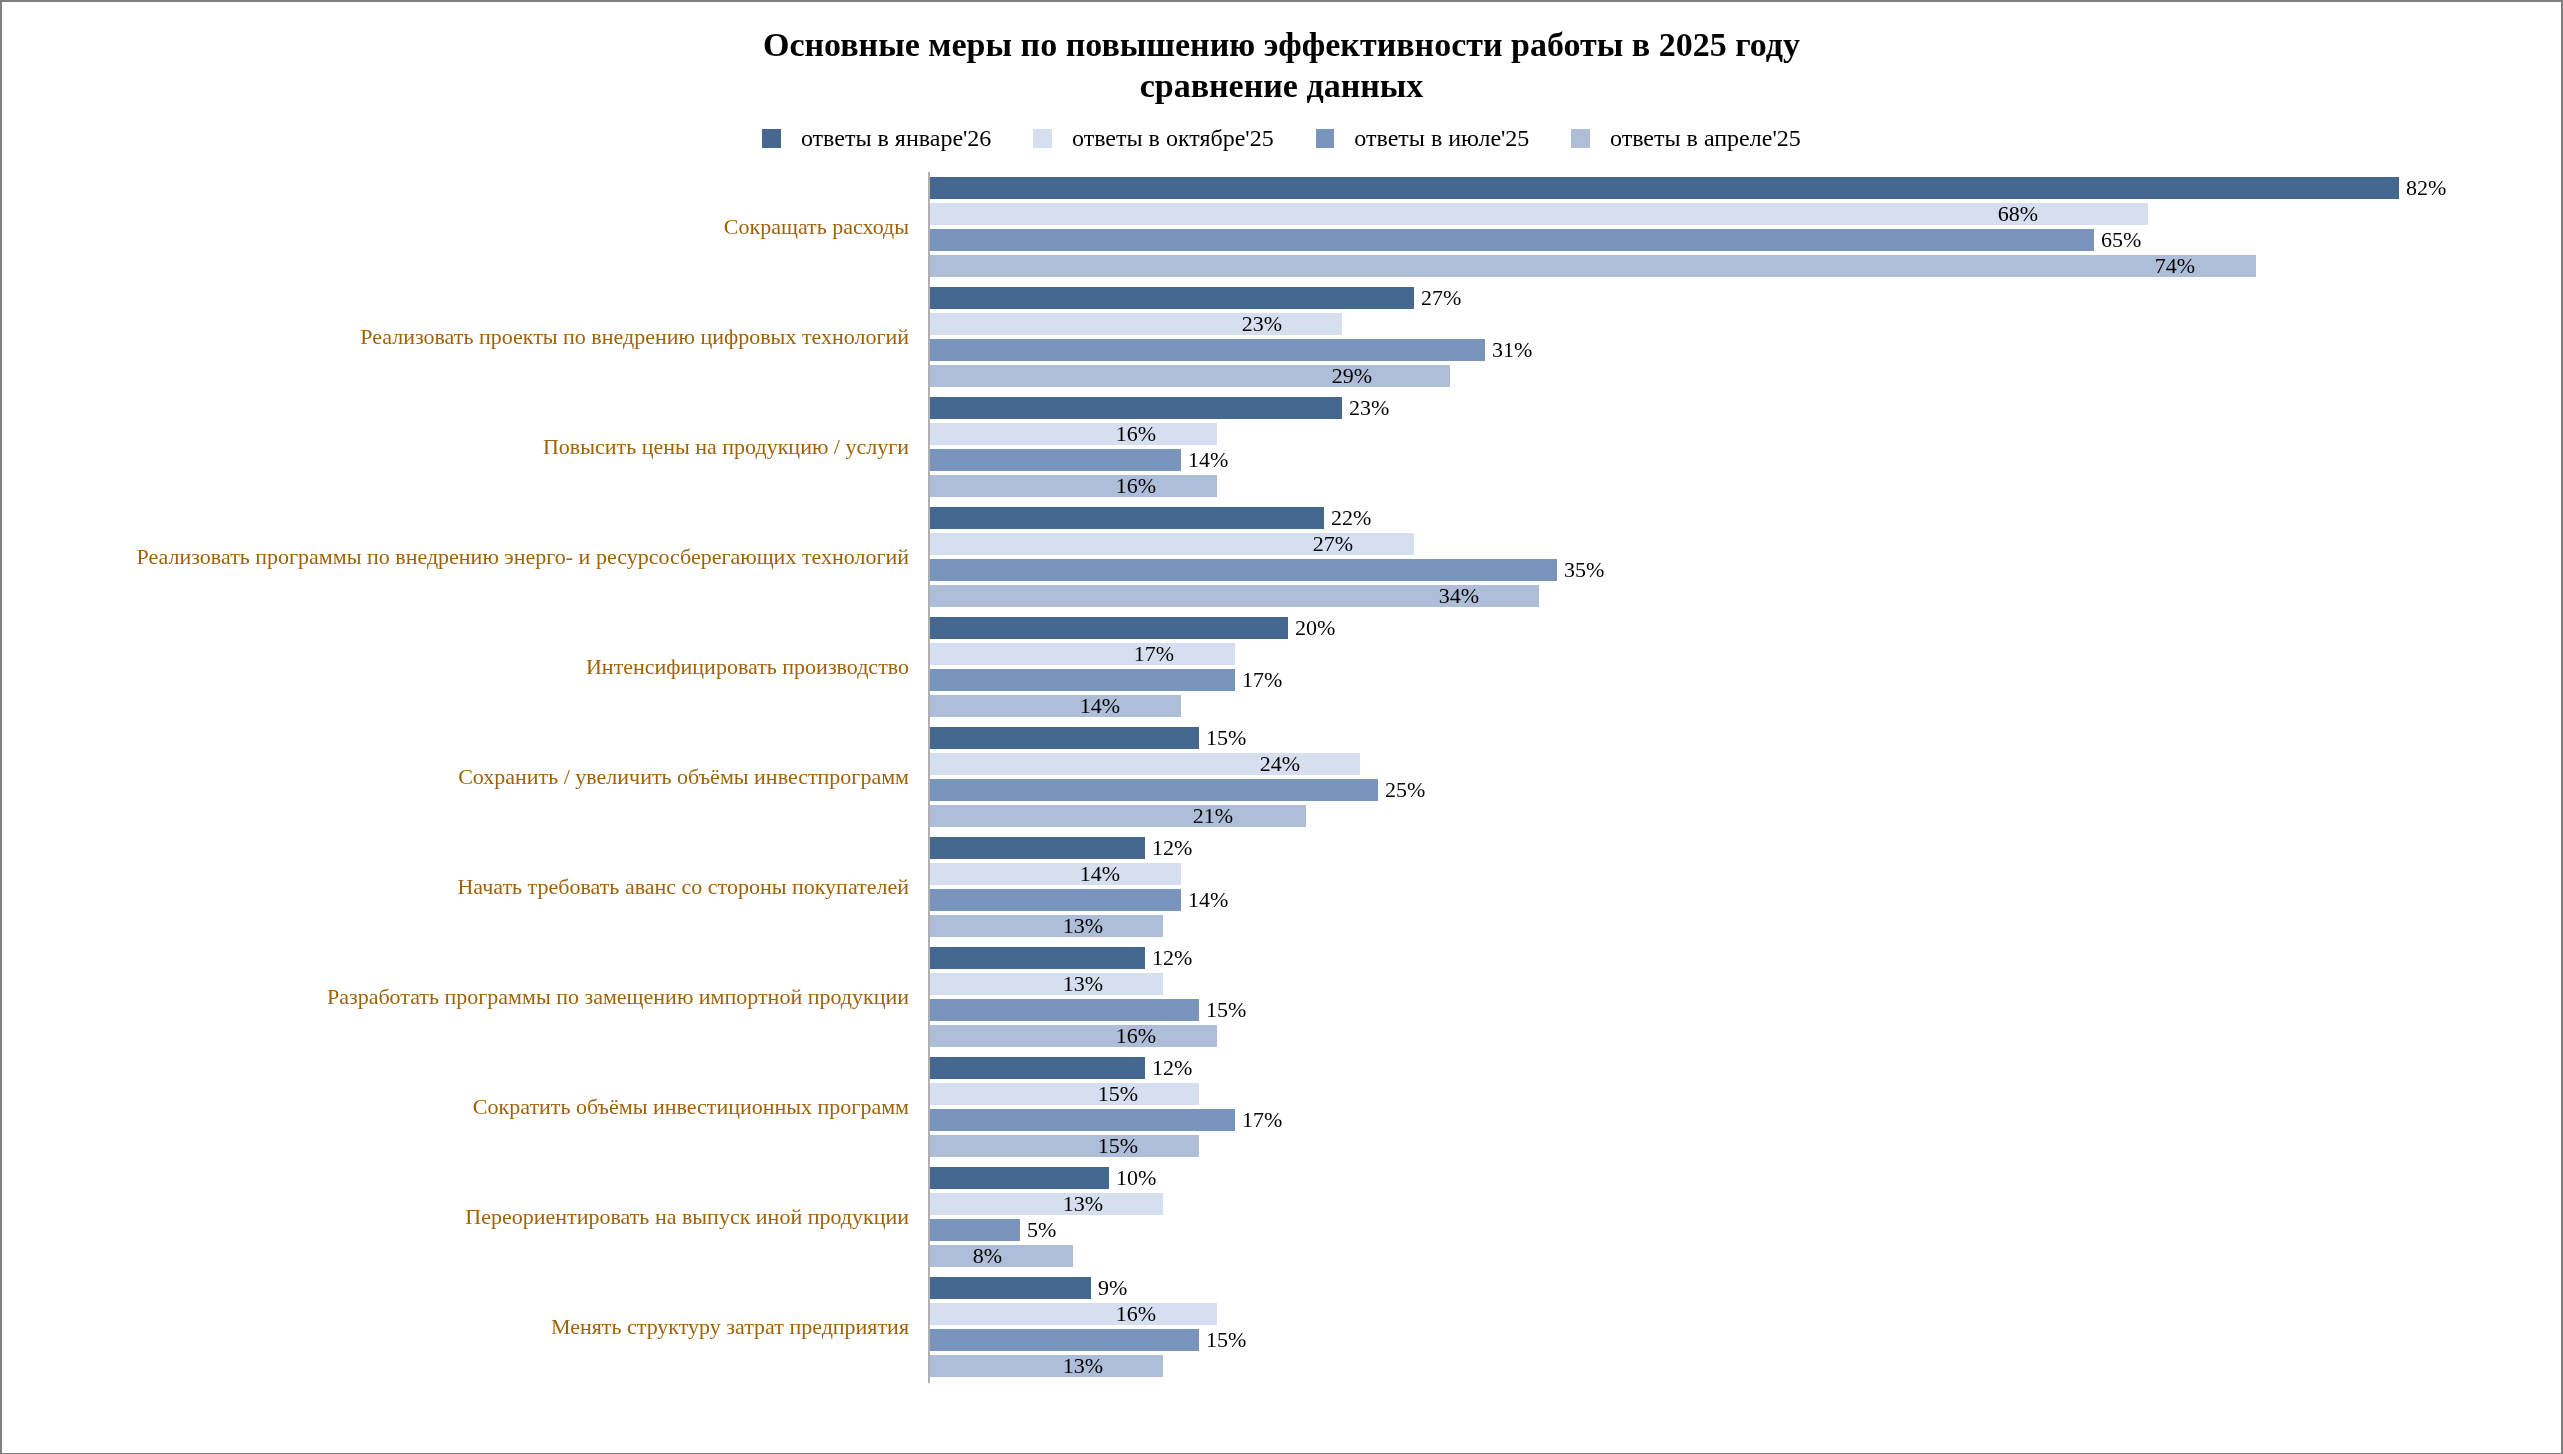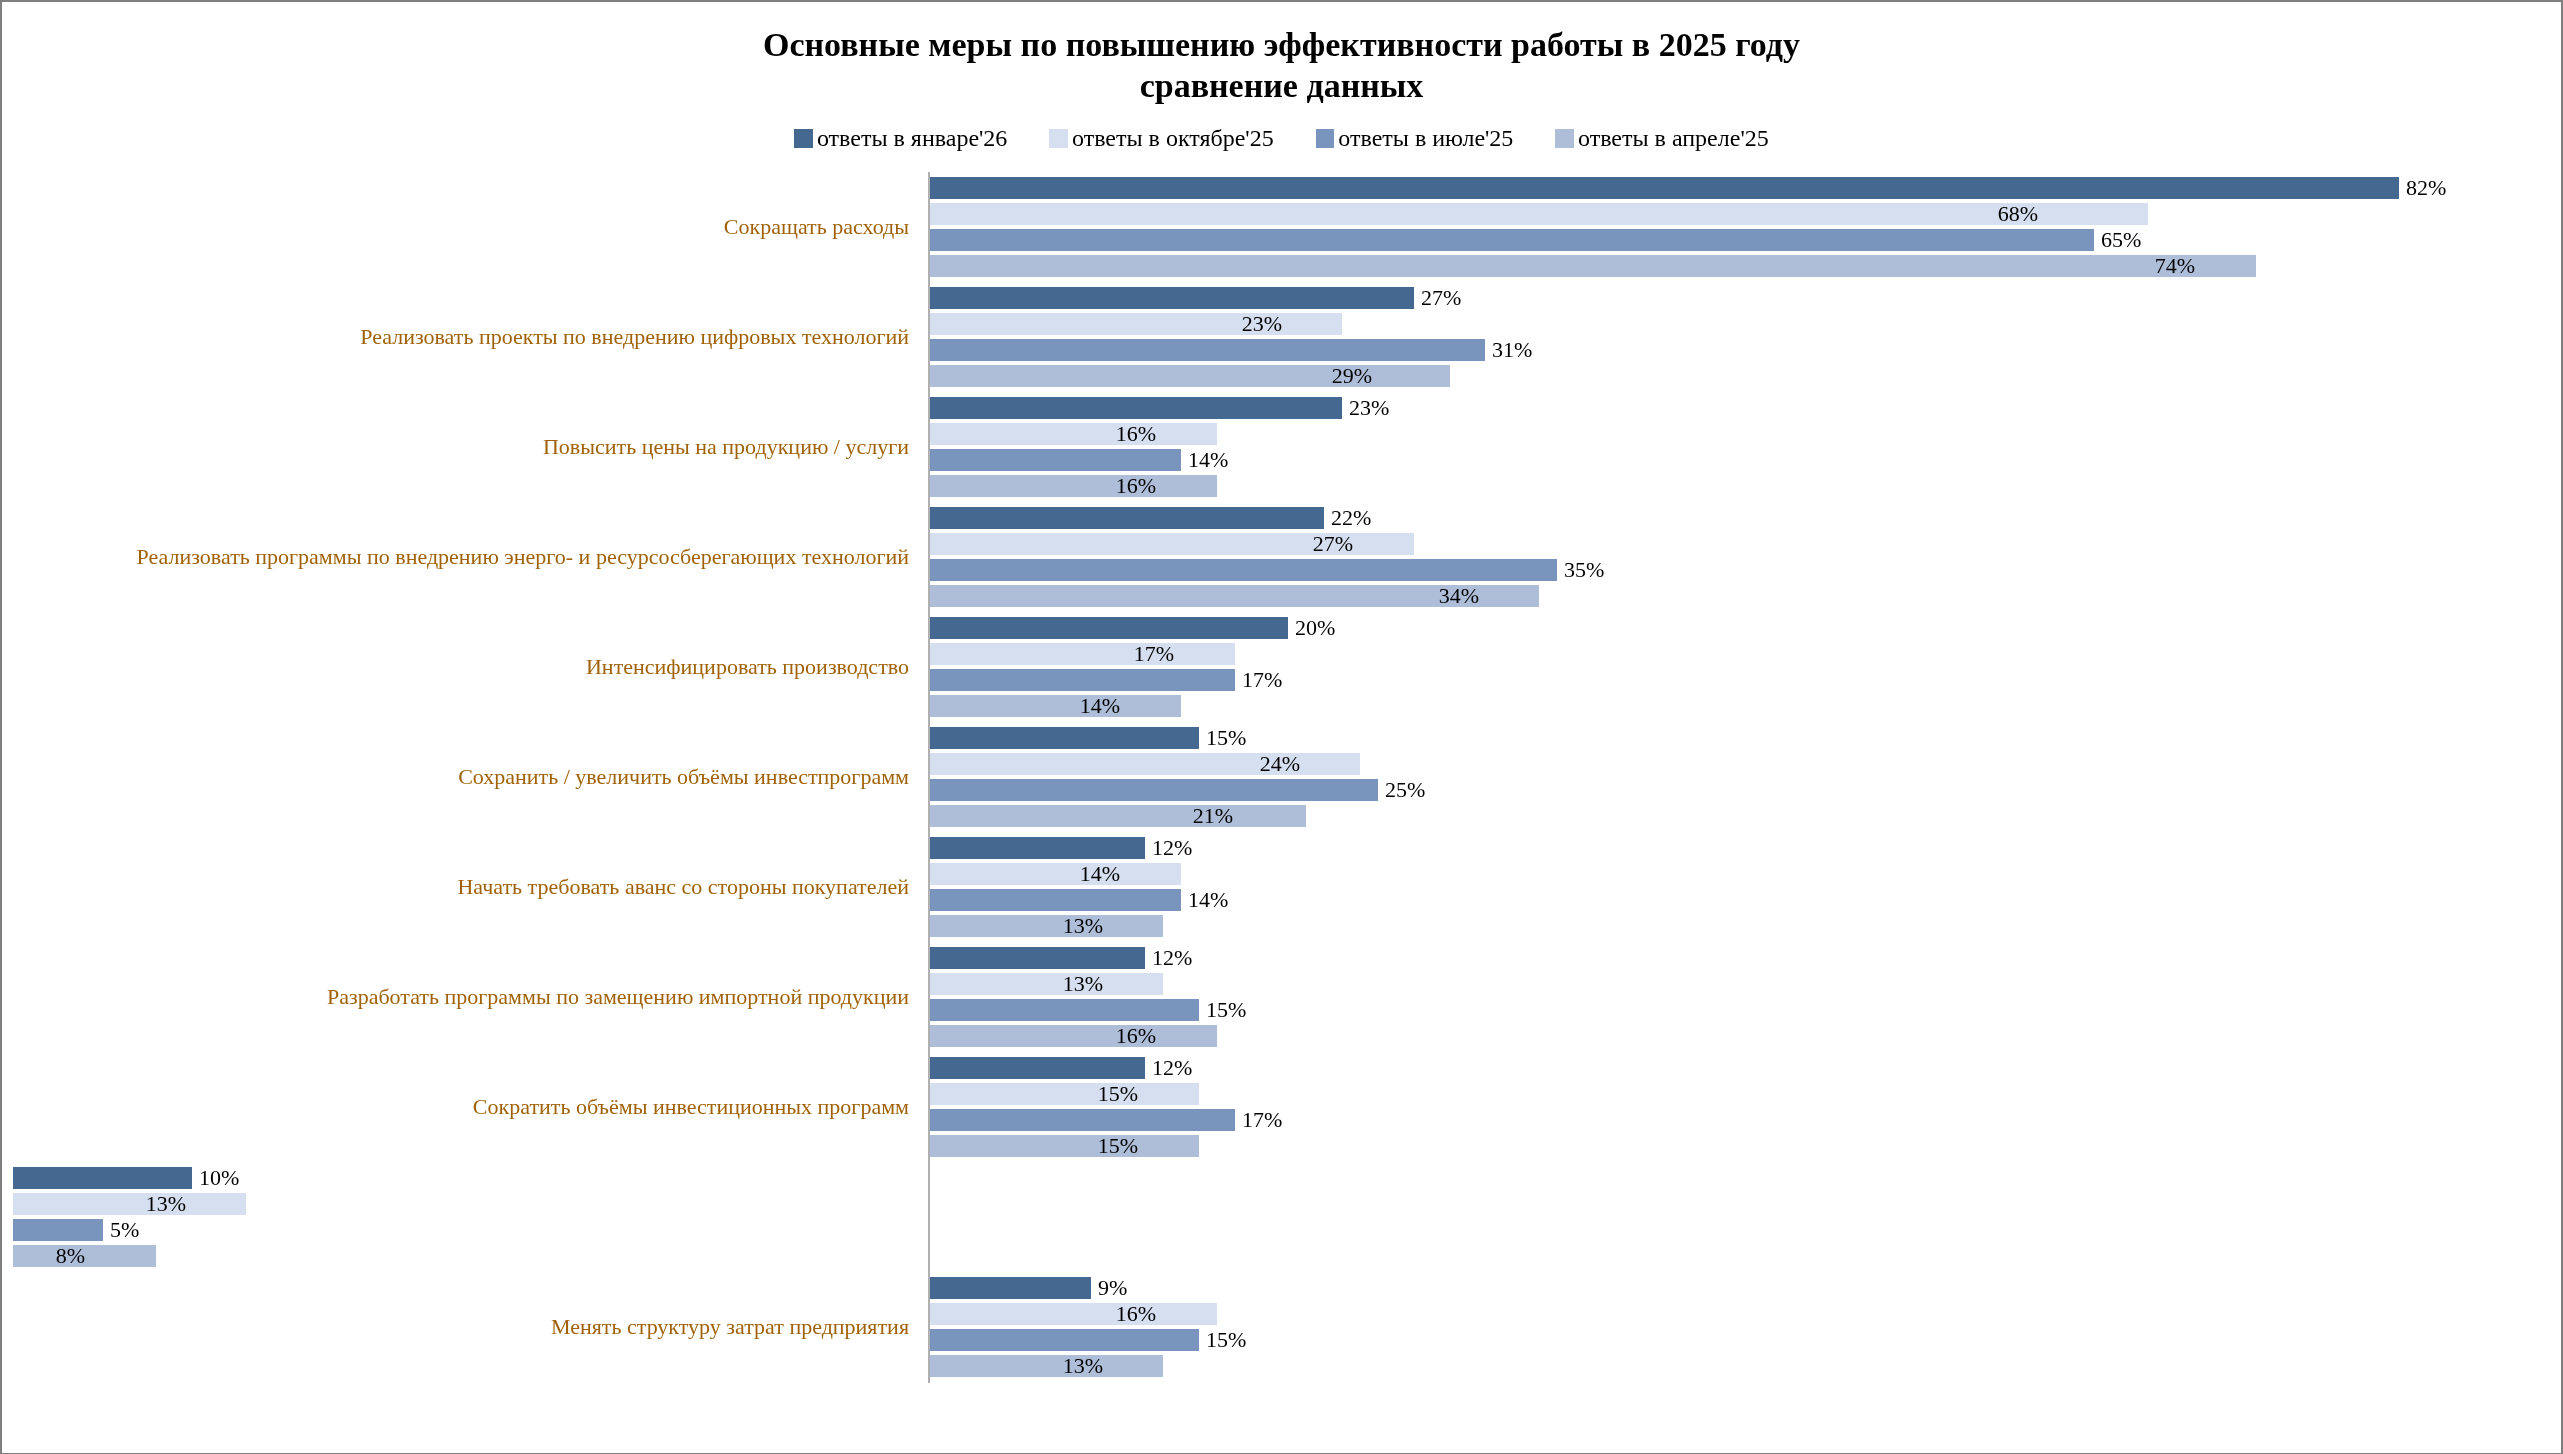--- a/index.html
+++ b/index.html
@@ -34,21 +34,21 @@
   .legend {
     display: flex;
     justify-content: center;
     align-items: center;
     gap: 42px;
     margin-top: 18.6px;
   }
   .legend-item {
     display: flex;
     align-items: center;
-    gap: 4px;
+    gap: 20px;
     font-size: 24px;
     color: #000000;
   }
   .legend-swatch {
     width: 18.6px;
     height: 18.6px;
     display: inline-block;
   }
   .plot-wrap {
     position: relative;
@@ -330,20 +330,21 @@
               <span class="bar" style="width: 305px; background: rgb(122, 149, 189);"></span>
               <span class="bar-val outside">17%</span>
             </div>
             <div class="bar-line">
               <span class="bar" style="width: 269px; background: rgb(174, 189, 216);"></span>
               <span class="bar-val inside" style="left: 168px;">15%</span>
             </div>
           </div>
         </div>
         <div class="cat-row">
+          <div class="cat-label">Переориентировать на выпуск иной продукции</div>
           <div class="bars">
             <div class="bar-line">
               <span class="bar" style="width: 179px; background: rgb(68, 104, 143);"></span>
               <span class="bar-val outside">10%</span>
             </div>
             <div class="bar-line">
               <span class="bar" style="width: 233px; background: rgb(214, 223, 239);"></span>
               <span class="bar-val inside" style="left: 133px;">13%</span>
             </div>
             <div class="bar-line">

